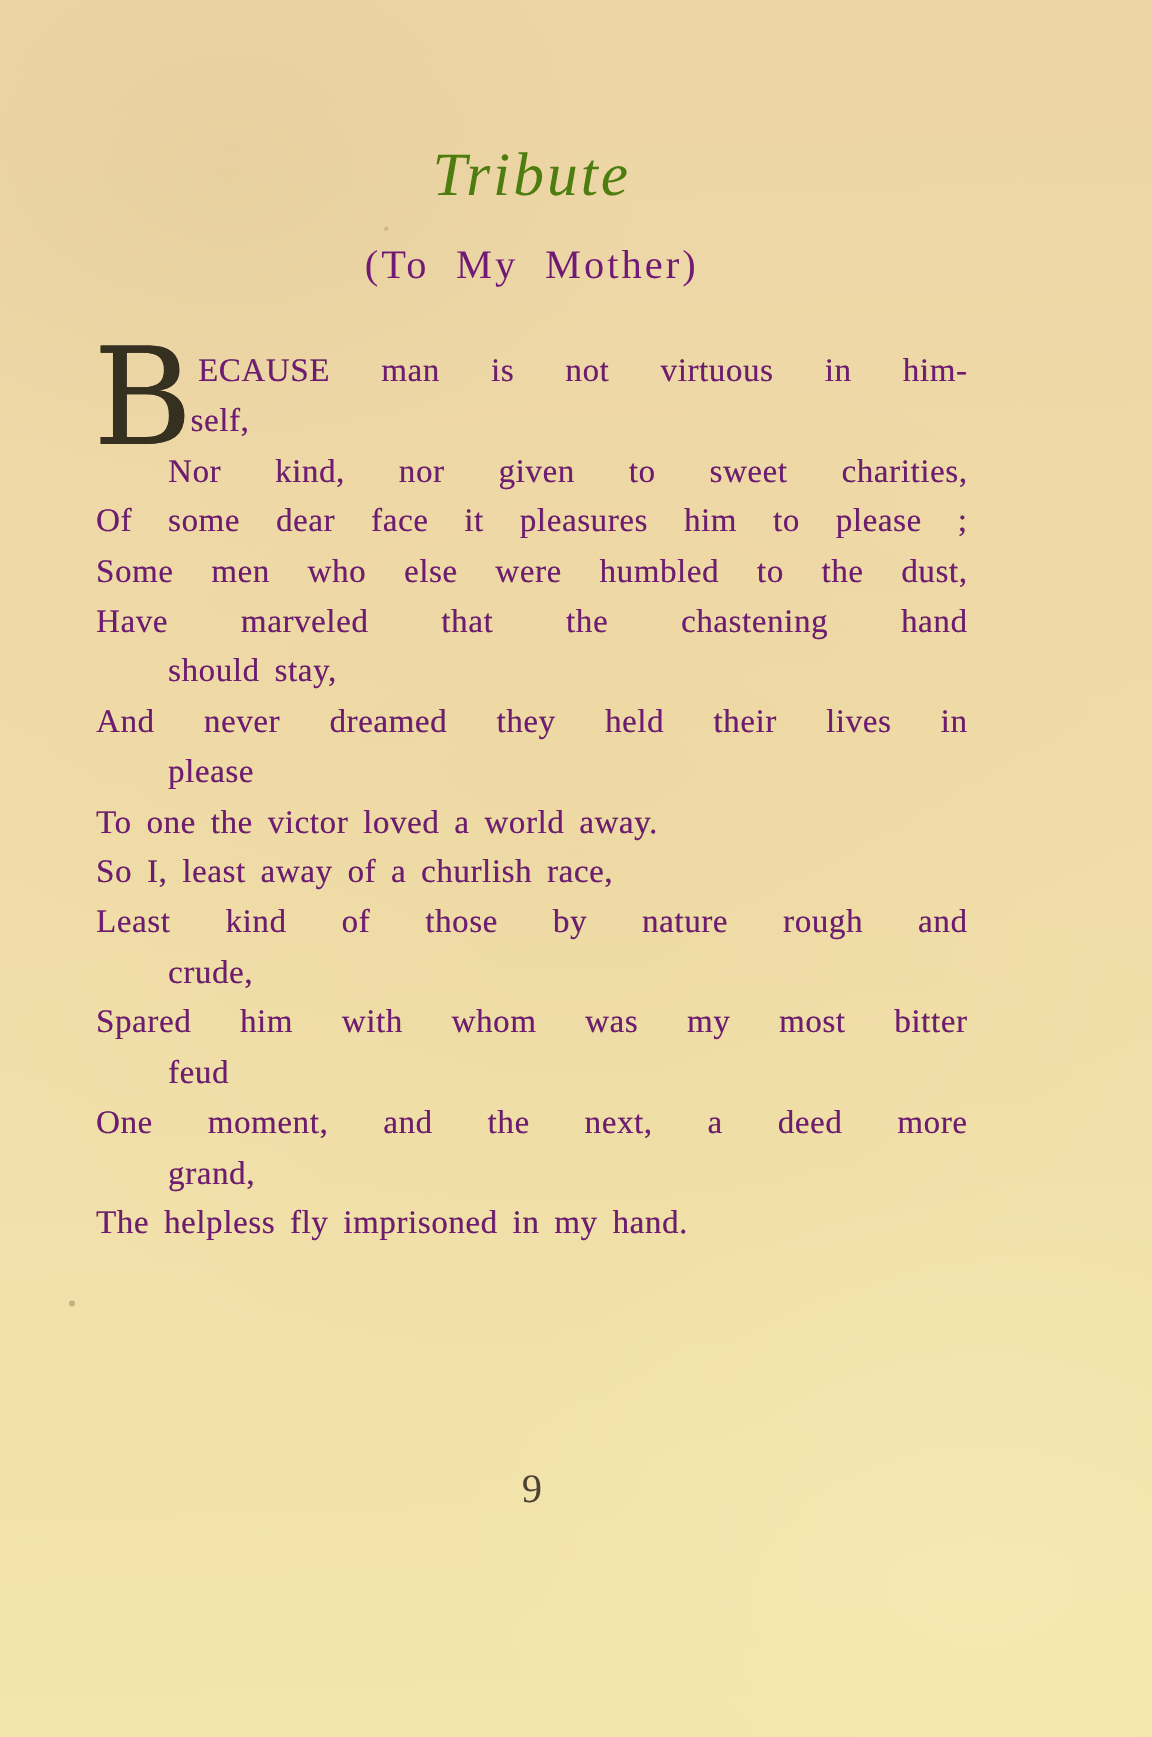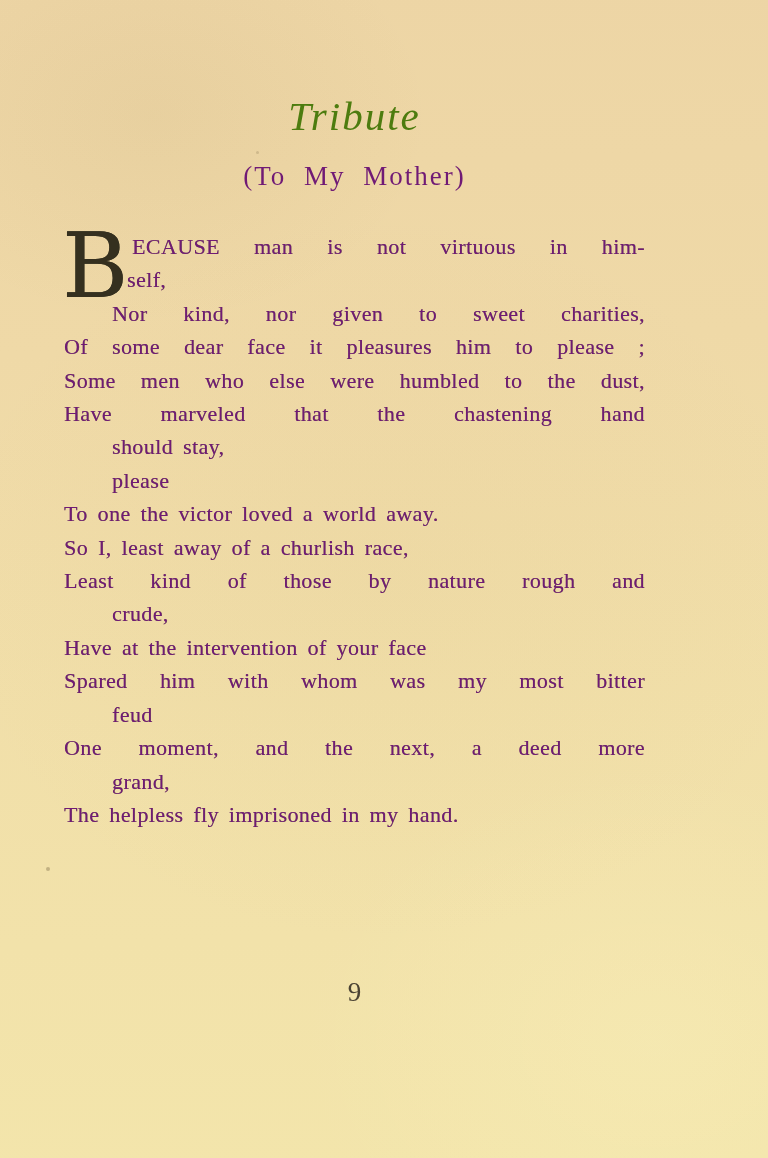--- a/index.html
+++ b/index.html
@@ -66,26 +66,26 @@
   <div class="subtitle">(To My Mother)</div>
   <div class="dropcap">B</div>
   <div class="poem">
       <div class="pline dropcap-first just">ECAUSE man is not virtuous in him-</div>
       <div class="pline dropcap-cont">self,</div>
       <div class="pline cont just">Nor kind, nor given to sweet charities,</div>
       <div class="pline just">Of some dear face it pleasures him to please ;</div>
       <div class="pline just">Some men who else were humbled to the dust,</div>
       <div class="pline just">Have marveled that the chastening hand</div>
       <div class="pline cont">should stay,</div>
+      <div class="pline just">And never dreamed they held their lives in</div>
       <div class="pline cont">please</div>
       <div class="pline">To one the victor loved a world away.</div>
       <div class="pline">So I, least away of a churlish race,</div>
       <div class="pline just">Least kind of those by nature rough and</div>
       <div class="pline cont">crude,</div>
-      <div class="pline">Have at the intervention of your face</div>
       <div class="pline just">Spared him with whom was my most bitter</div>
       <div class="pline cont">feud</div>
       <div class="pline just">One moment, and the next, a deed more</div>
       <div class="pline cont">grand,</div>
       <div class="pline">The helpless fly imprisoned in my hand.</div>
     </div>
   <div class="page-number">9</div>
 </div>
 
 </body></html>

